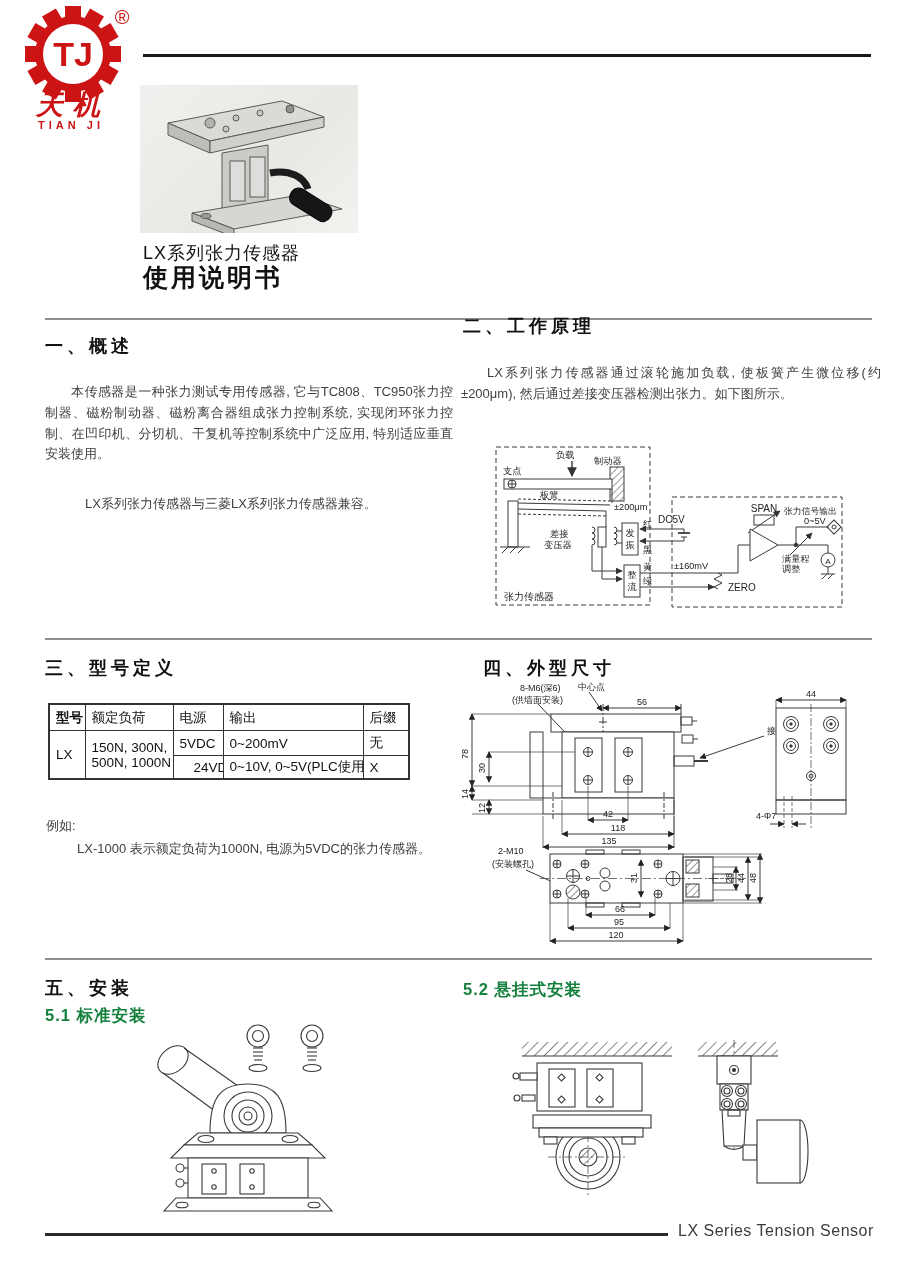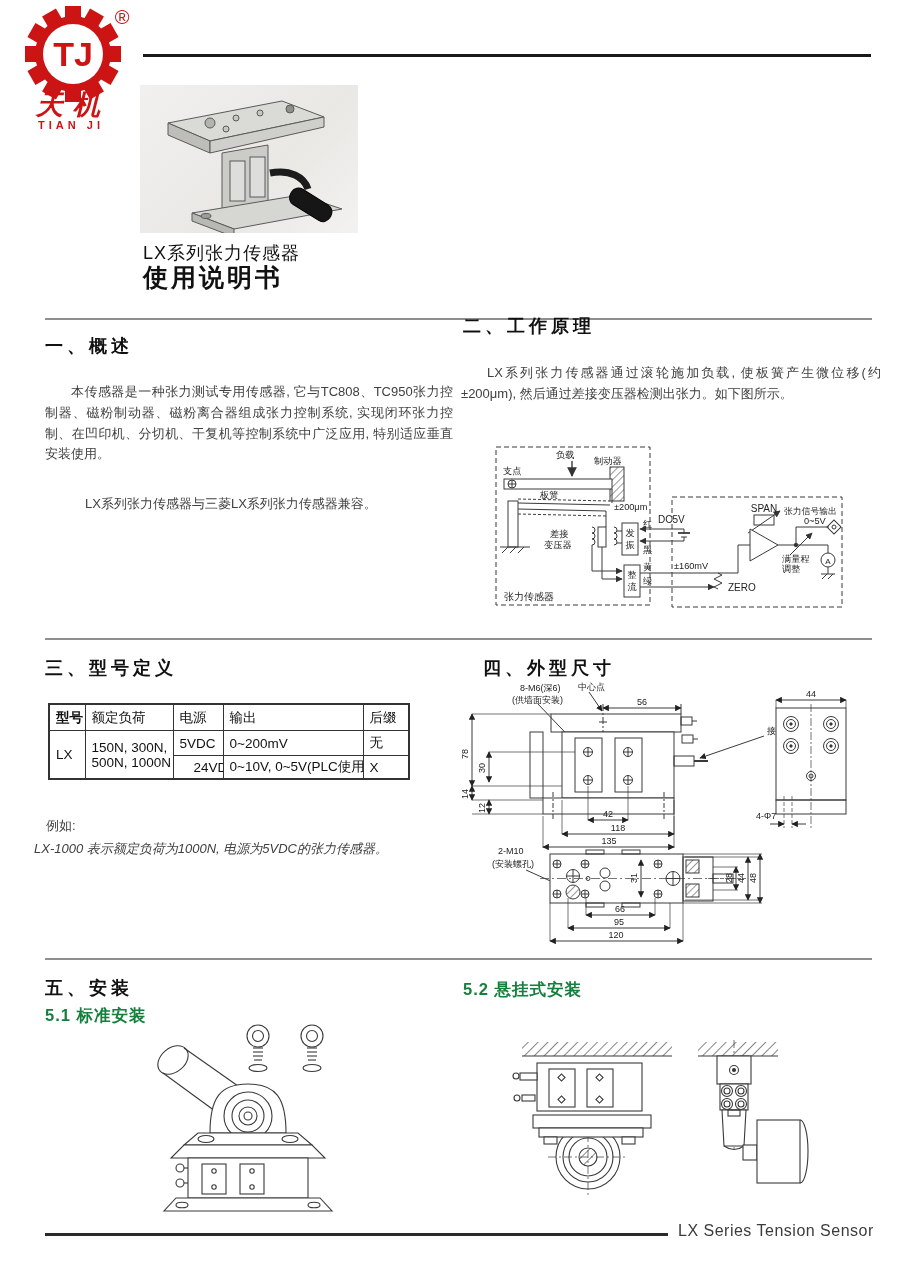--- a/index.html
+++ b/index.html
@@ -216,21 +216,21 @@
     </tr>
     <tr>
       <td style="height:20px;padding-left:20px;">24VDC</td>
       <td>0~10V, 0~5V(PLC使用)</td>
       <td>X</td>
     </tr>
   </tbody>
     </table>
 
   <div class="abs body-text" style="left:46px;top:816px;">例如:</div>
-  <div class="abs body-text" style="left:34px;top:839px;width:416px;text-align:left;font-style:italic;">LX-1000  表示额定负荷为1000N, 电源为5VDC的张力传感器。</div>
+  <div class="abs body-text" style="left:46px;top:839px;width:416px;text-align:center;">LX-1000  表示额定负荷为1000N, 电源为5VDC的张力传感器。</div>
 
   <div class="abs sec-heading" style="left:463px;top:656px;margin-left:20px;">四、外型尺寸</div>
 
   <svg class="abs" style="left:456px;top:678px;" width="424" height="172" viewBox="0 0 424 172">
     <defs>
       <marker id="mF" viewBox="0 0 10 10" refX="9" refY="5" markerWidth="6.5" markerHeight="6.5" orient="auto-start-reverse">
         <path d="M0,0L10,5L0,10z" fill="#222"></path>
       </marker>
     </defs>
     <g stroke="#3a3a3a" stroke-width="1" fill="none">

